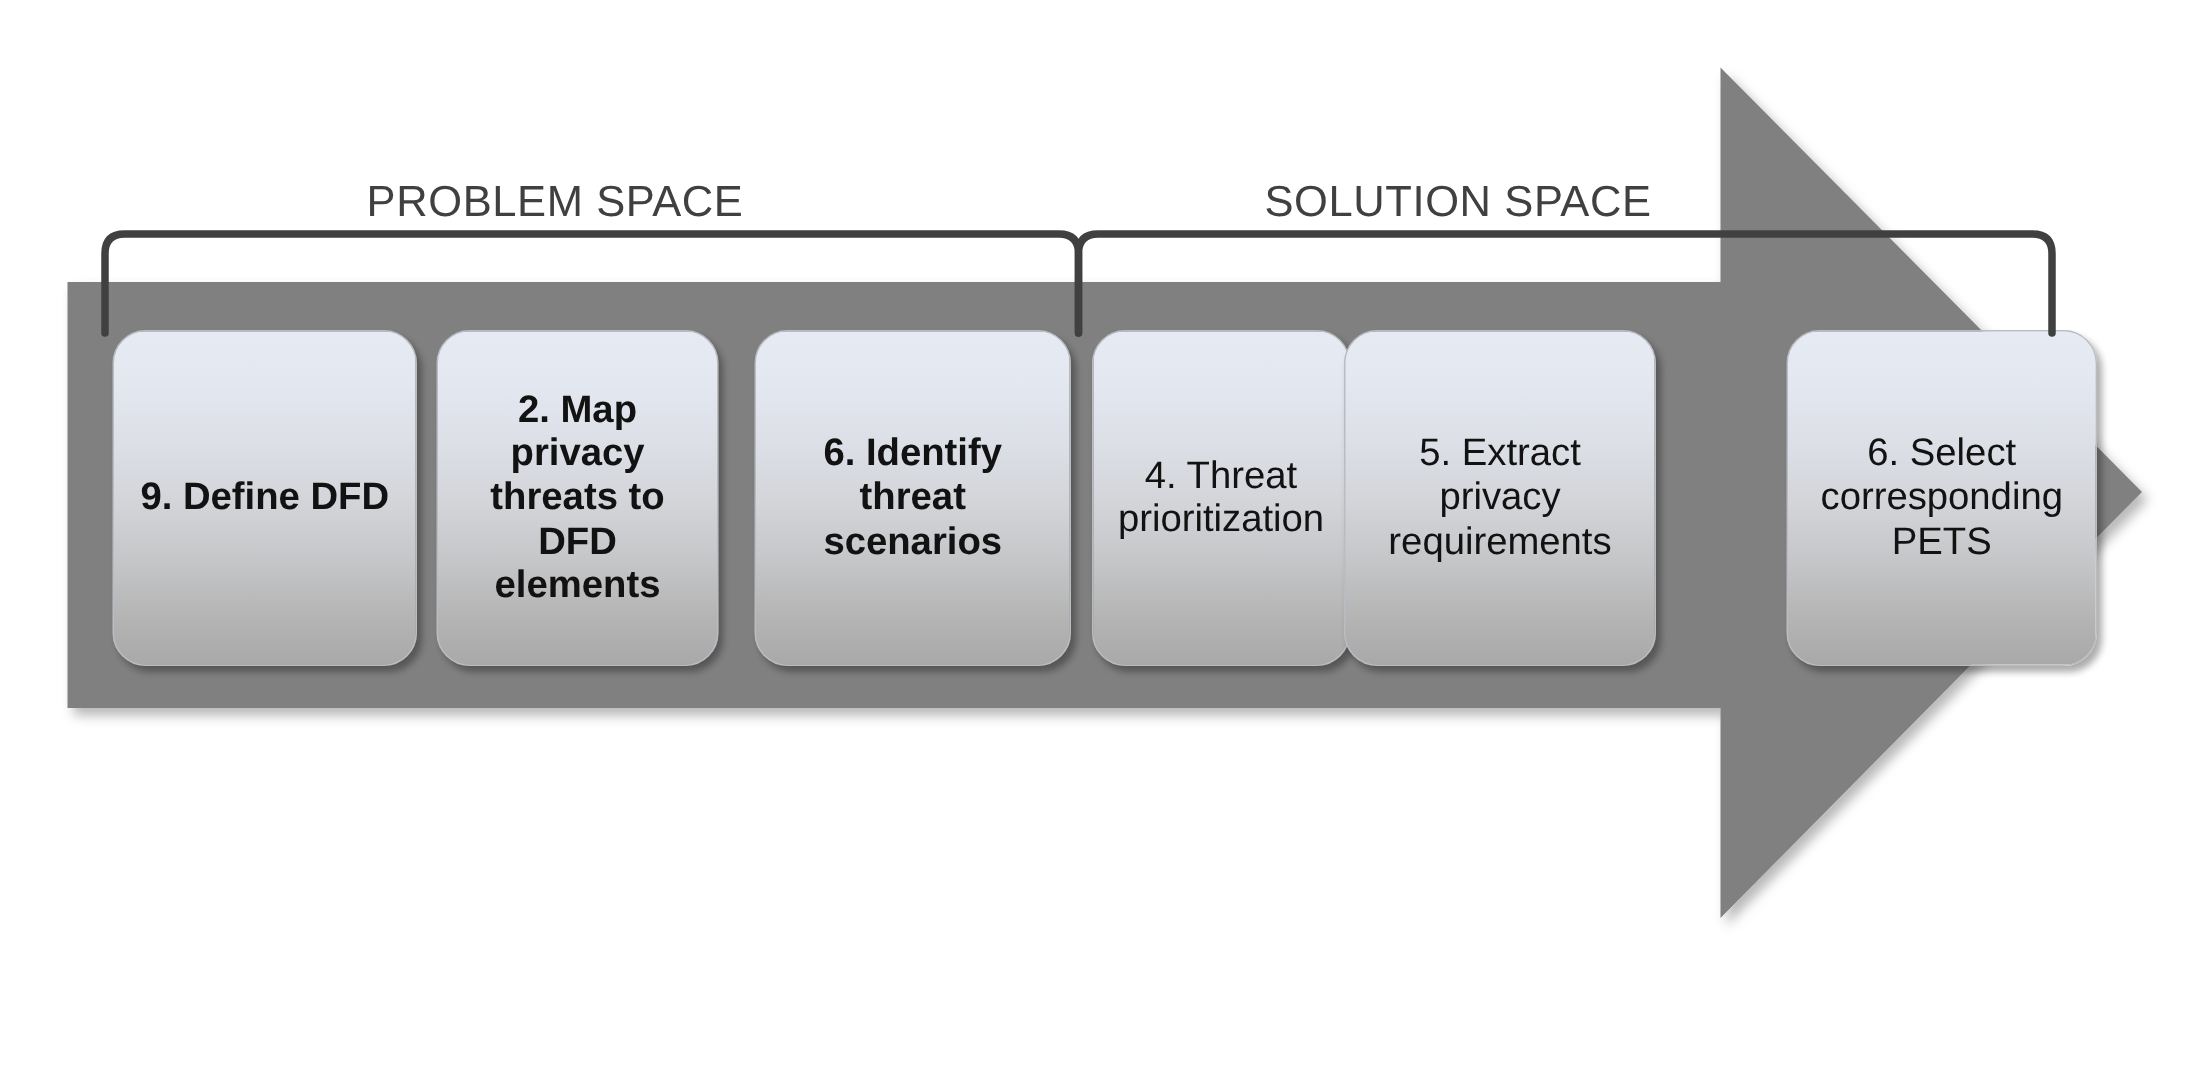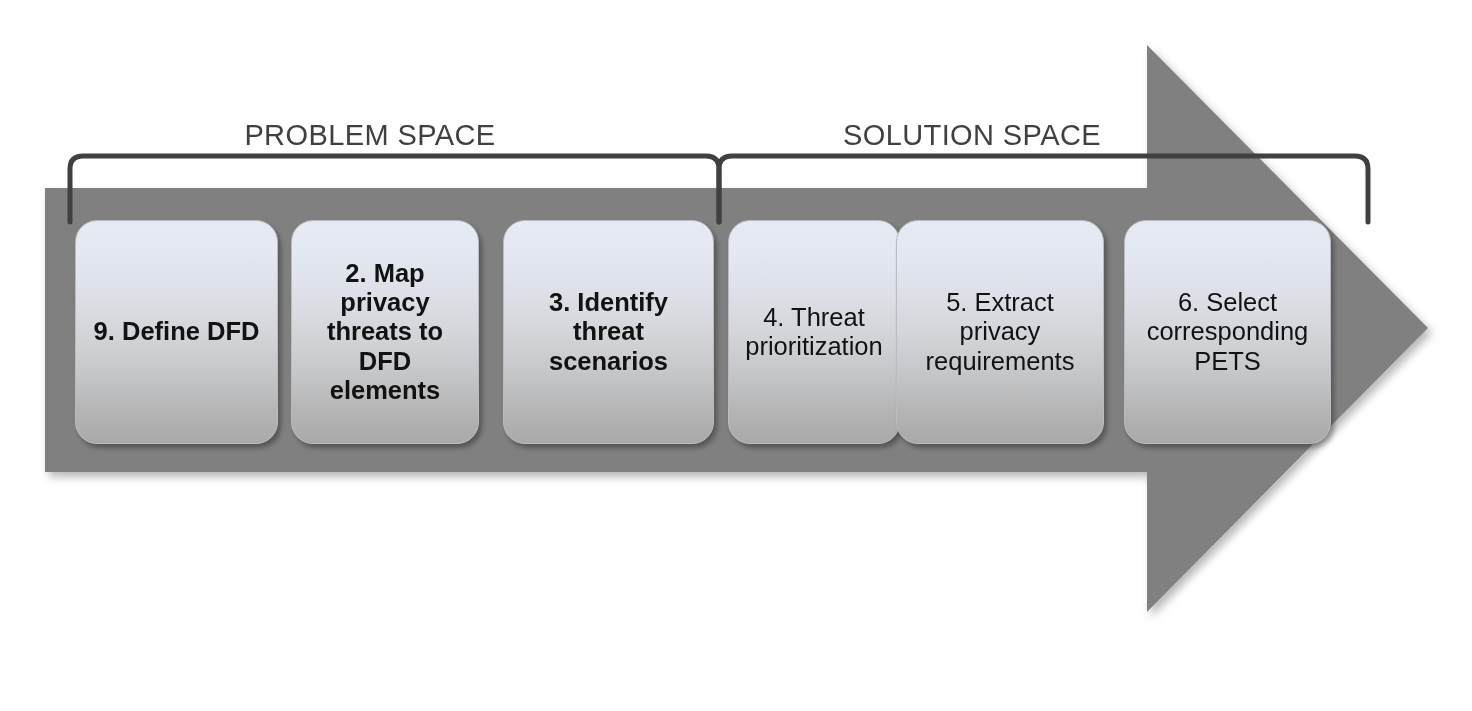--- a/index.html
+++ b/index.html
@@ -109,37 +109,37 @@
 
     <div class="step-box" style="left:216px; width:188px;">
       <span class="step-text bold">2. Map
 privacy
 threats to
 DFD
 elements</span>
     </div>
 
     <div class="step-box" style="left:428px; width:211px;">
-      <span class="step-text bold">3. Identify
+      <span class="step-text bold">6. Identify
 threat
 scenarios</span>
     </div>
 
     <div class="step-box" style="left:653px; width:172px;">
       <span class="step-text regular">4. Threat
 prioritization</span>
     </div>
 
     <div class="step-box" style="left:821px; width:208px;">
       <span class="step-text regular">5. Extract
 privacy
 requirements</span>
     </div>
 
-    <div class="step-box" style="left:1049px; width:207px;">
+    <div class="step-box" style="left:1116px; width:207px;">
       <span class="step-text regular">6. Select
 corresponding
 PETS</span>
     </div>
 
   </div>
 
   <svg id="bracket-svg" viewBox="0 0 1472 711" xmlns="http://www.w3.org/2000/svg">
     <path d="M 70 222 L 70 169 Q 70 156 83 156 L 706 156 Q 719 156 719 169 L 719 222" fill="none" stroke="#404040" stroke-width="5" stroke-linecap="round"></path>
     <path d="M 719 222 L 719 169 Q 719 156 732 156 L 1355 156 Q 1368 156 1368 169 L 1368 222" fill="none" stroke="#404040" stroke-width="5" stroke-linecap="round"></path>

